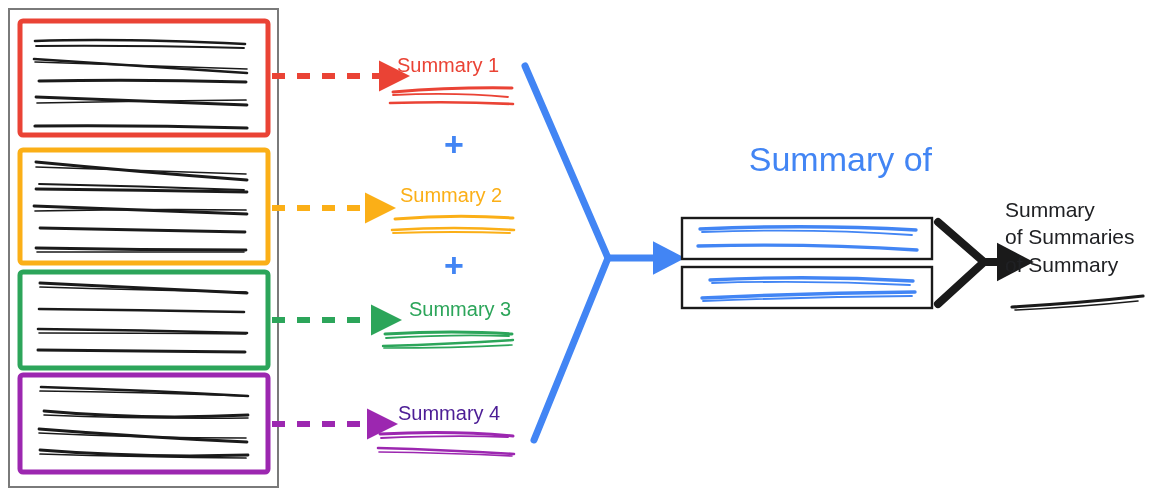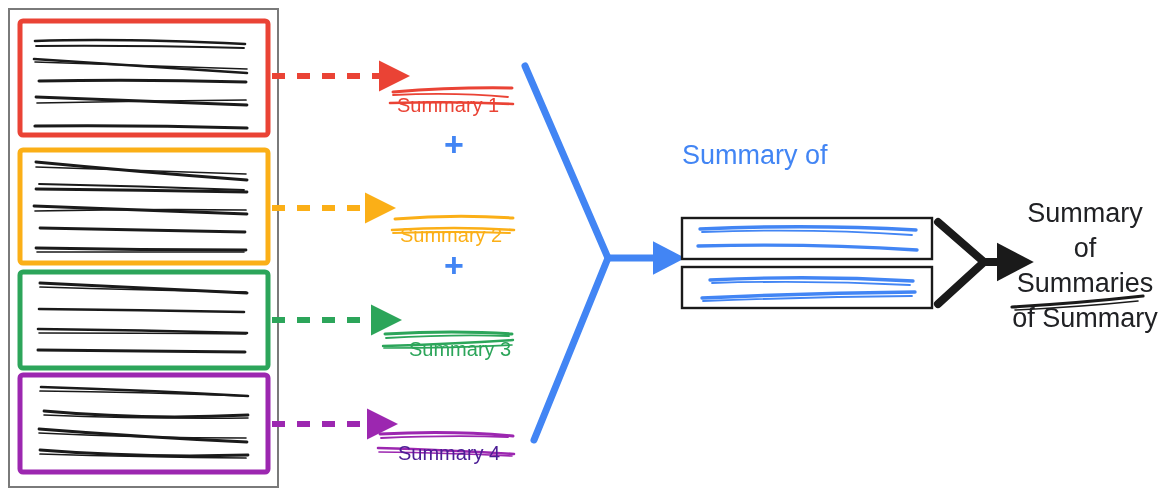--- a/index.html
+++ b/index.html
@@ -28,40 +28,38 @@
   }
   .lbl {
     position: absolute;
     font-family: "Liberation Sans", sans-serif;
     white-space: nowrap;
     line-height: 1.18;
   }
   .sum-label {
     font-size: 20px;
     font-weight: 400;
-    margin-top: 40px;
   }
   .plus {
     position: absolute;
     font-size: 34px;
     font-weight: 700;
     line-height: 1;
   }
   .sos-title {
     position: absolute;
-    font-size: 27px;
+    font-size: 34px;
     font-weight: 400;
-    text-align: left;
+    text-align: right;
     line-height: 1.28;
   }
   .final-title {
     position: absolute;
-    font-size: 27px;
+    font-size: 21px;
     font-weight: 400;
-    text-align: center;
     line-height: 1.3;
     color: #202124;
   }
 </style>
 </head>
 <body>
 
 <div id="stage">
 
   <svg class="layer" viewBox="0 0 1170 495">

